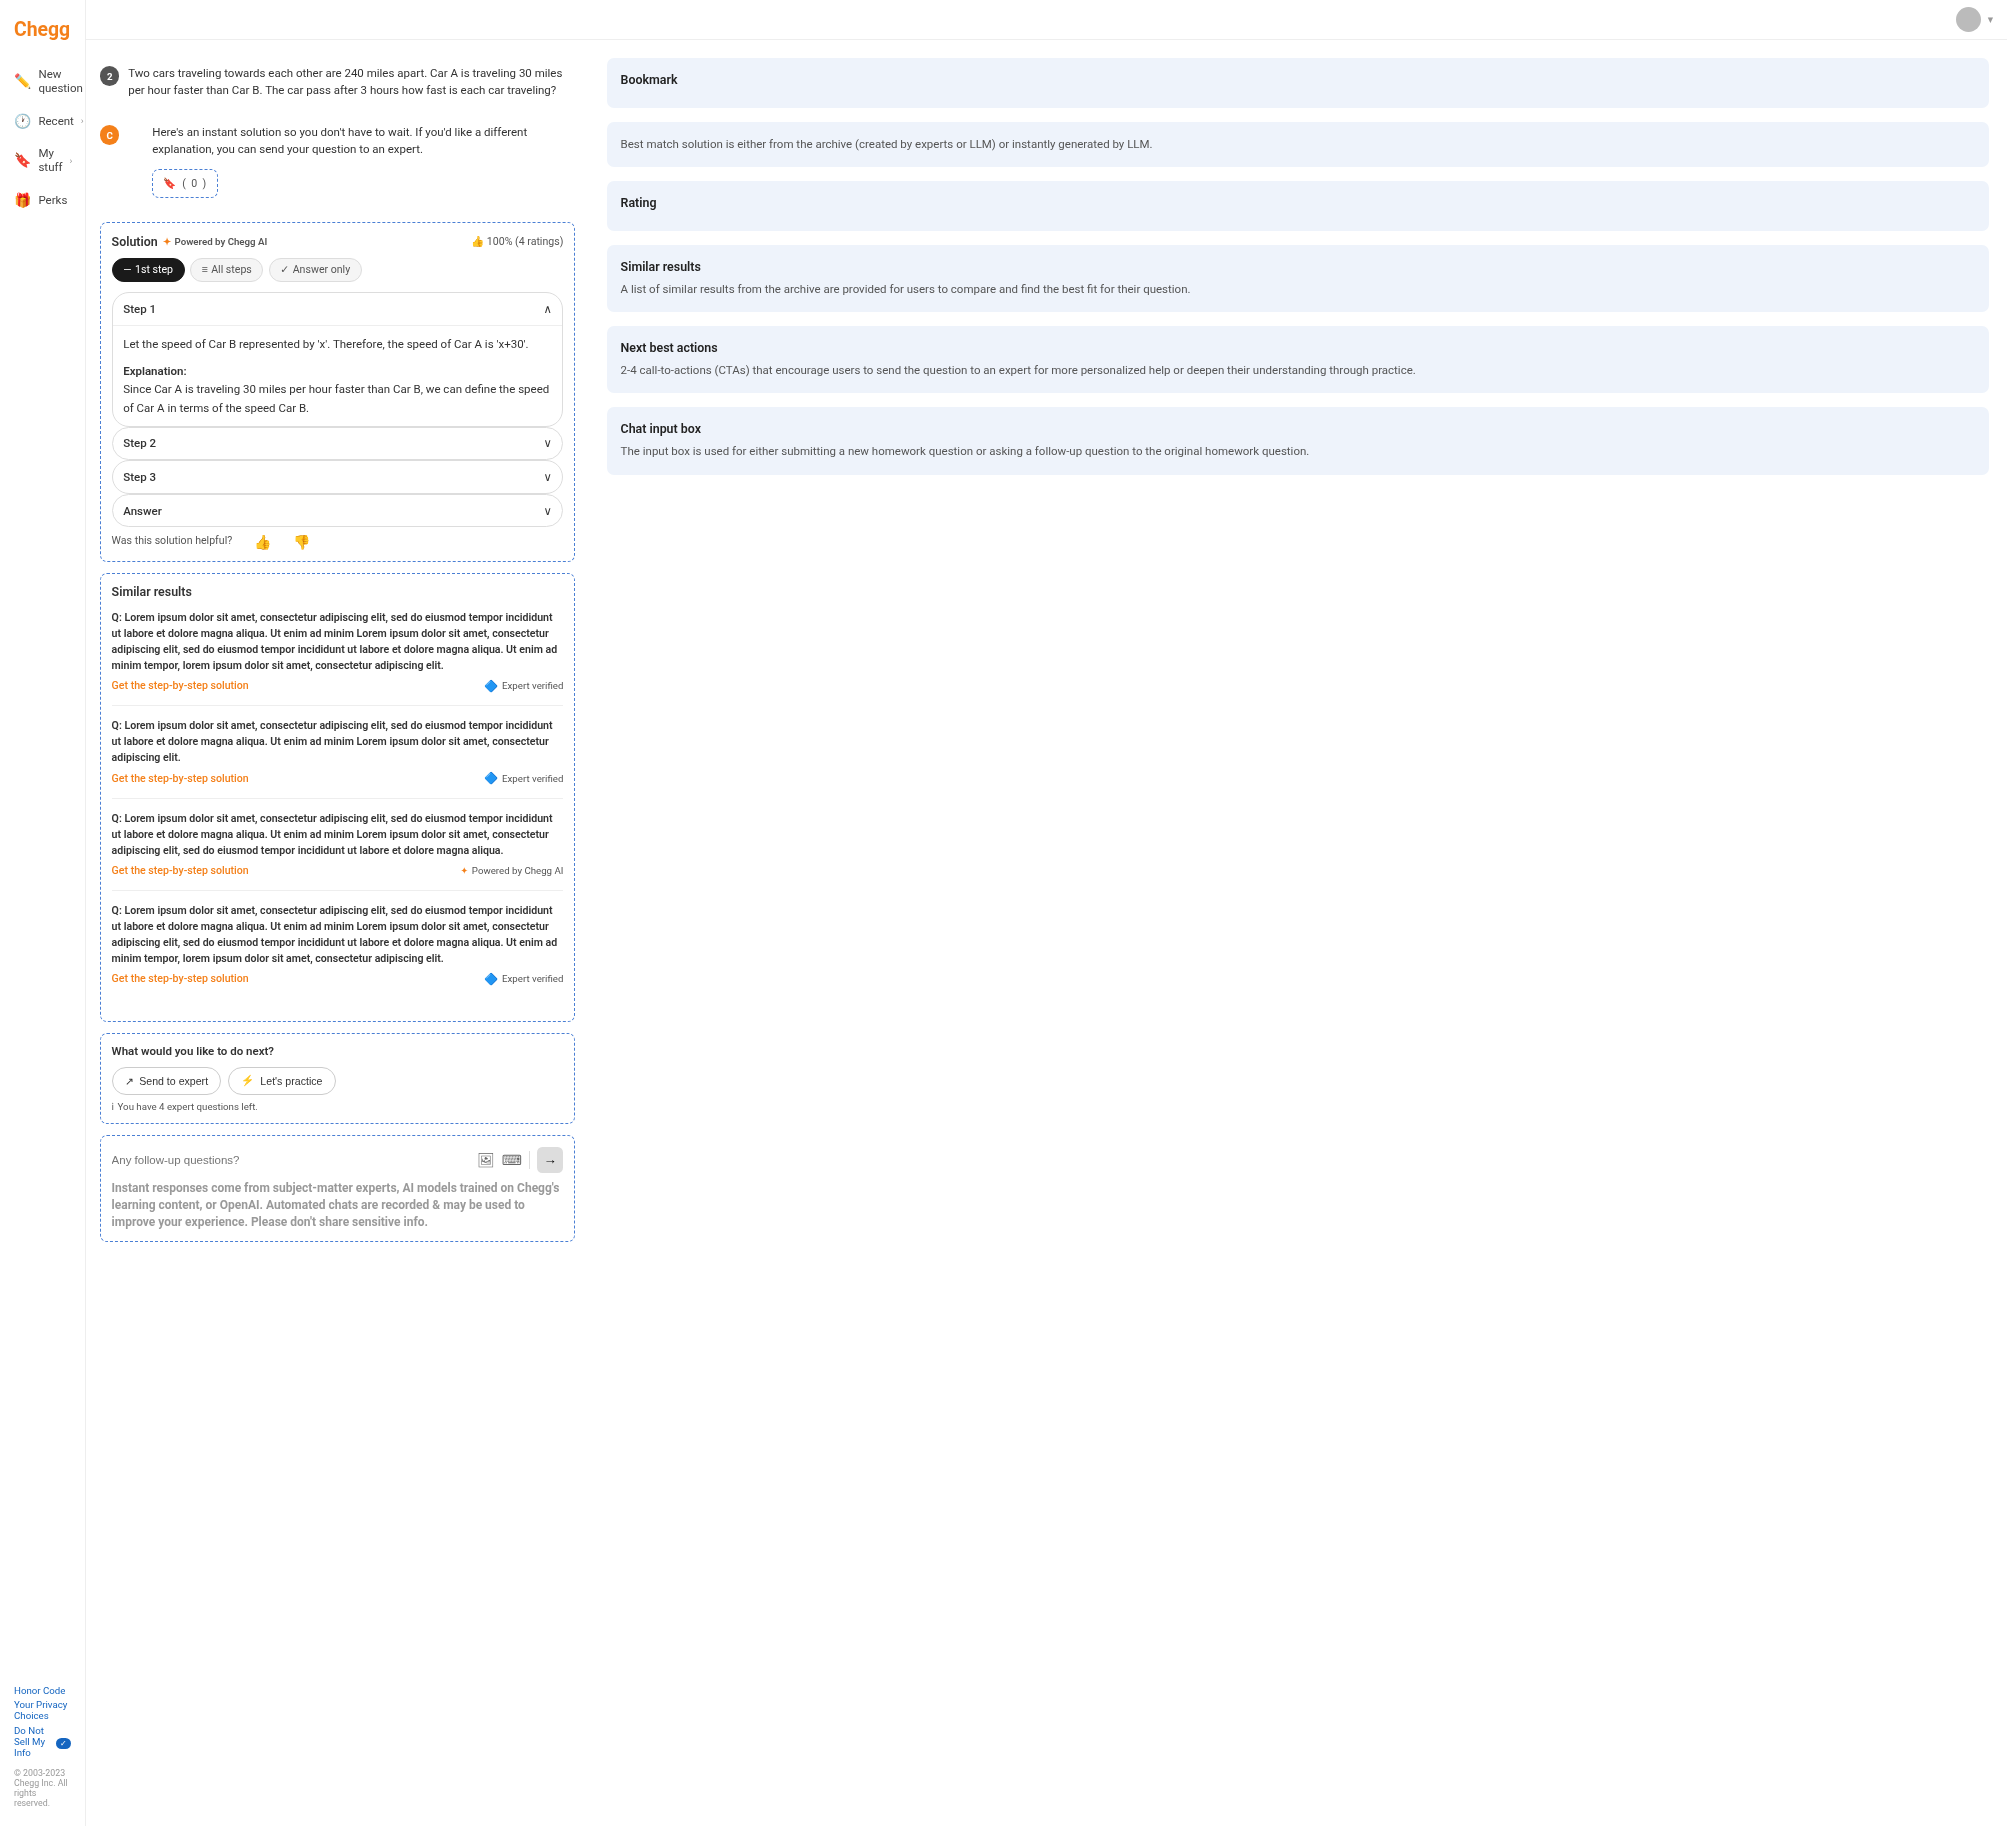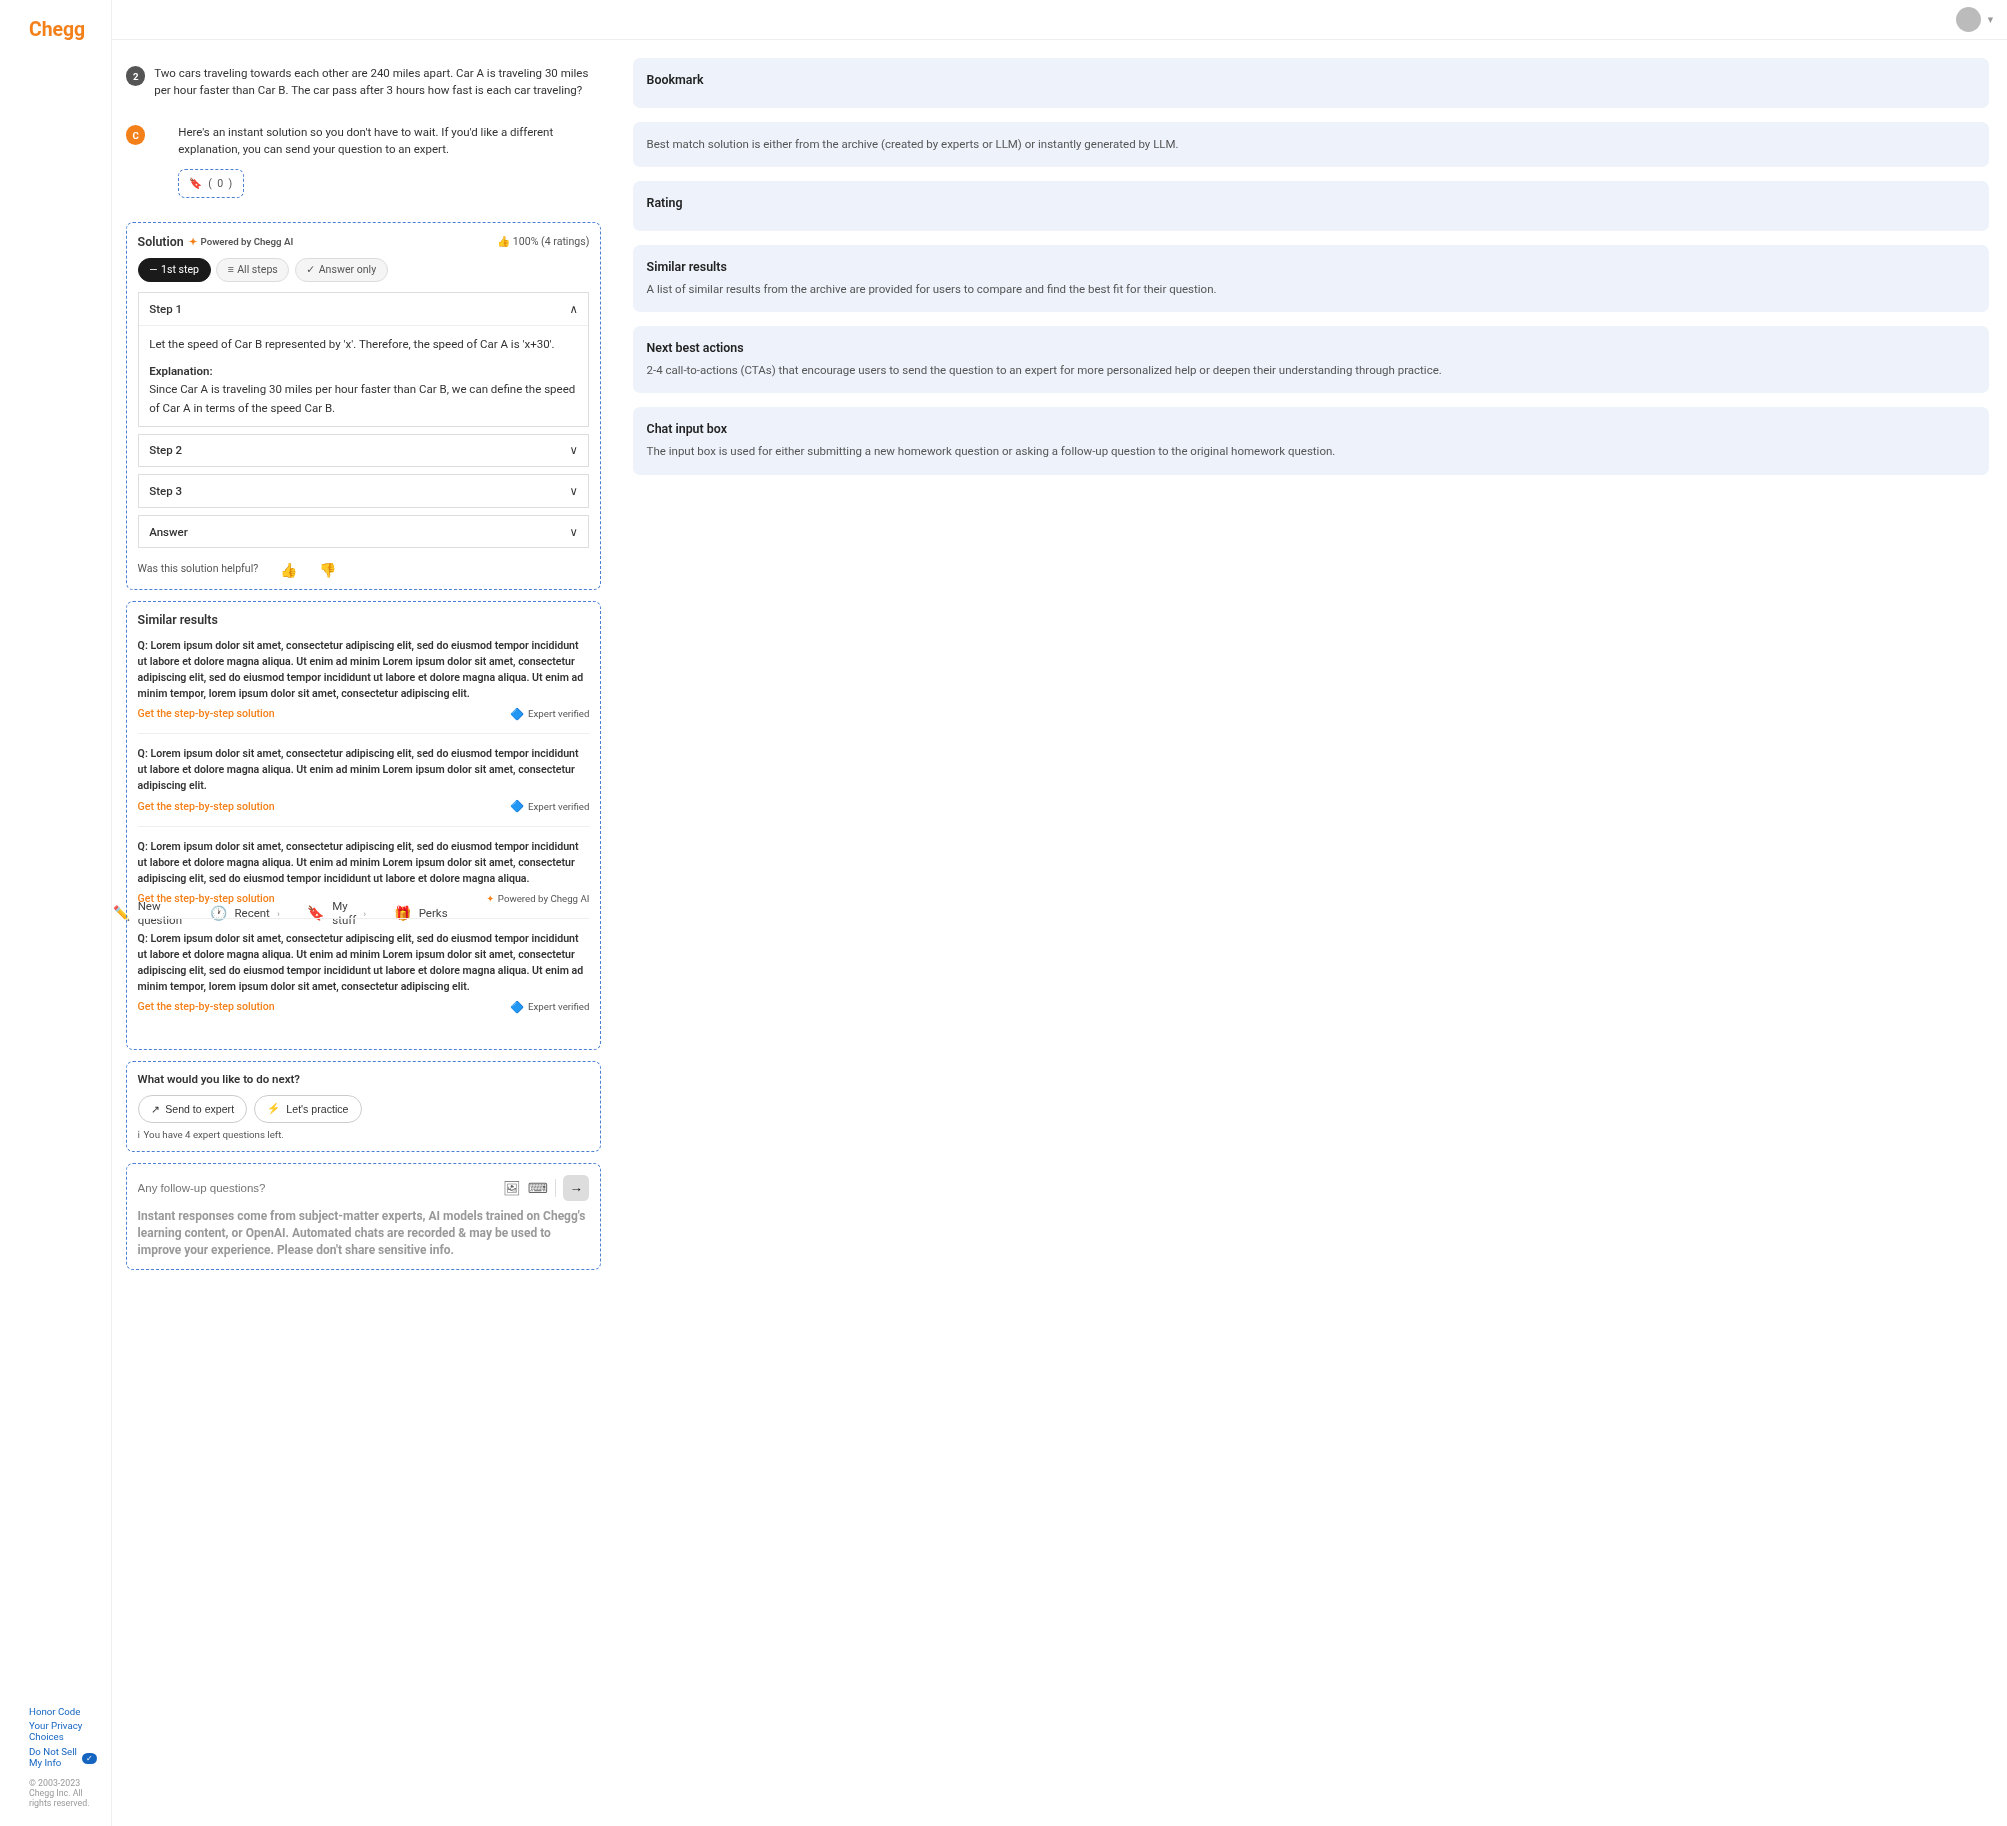--- a/index.html
+++ b/index.html
@@ -1,21 +1,21 @@
 <!DOCTYPE html>
 <html style="font-size:14px"><head>
   <meta charset="utf-8">
   <style>
     * { box-sizing: border-box; margin: 0; padding: 0; }
     body { font-family: -apple-system, BlinkMacSystemFont, 'Segoe UI', Roboto, sans-serif; background: #fff; font-size: 11.5px; color: #333; }
 
     .layout { display: flex; width: 100%; min-height: 100vh; }
 
     
-    .sidebar { width: 97px; border-right: 0.9px solid #eee; display: flex; flex-direction: row; padding: 10.6px 0; position: relative; flex-shrink: 0; margin-left: 15px; }
+    .sidebar { width: 86px; border-right: 0.9px solid #eee; display: flex; flex-direction: column; padding: 10.6px 0; position: relative; flex-shrink: 0; }
     .sidebar-logo { padding: 7px 14px 17.6px; }
     .logo-text { font-size: 19.4px; font-weight: 700; color: #f4801a; }
     .sidebar-item { display: flex; align-items: center; gap: 7px; padding: 8.8px 14px; cursor: pointer; font-size: 11.5px; color: #444; }
     .sidebar-icon { font-size: 14px; }
     .sidebar-item .chevron { margin-left: auto; font-size: 9.7px; color: #999; }
     .sidebar-footer { position: absolute; bottom: 17.6px; left: 0; width: 100%; padding: 0 14px; font-size: 9.7px; }
     .sidebar-footer a { display: block; color: #1565c0; text-decoration: none; margin-bottom: 3.5px; font-size: 9.7px; }
     .sidebar-footer .copyright { color: #999; font-size: 8.8px; margin-top: 7px; }
     .do-not-sell { display: flex; align-items: center; gap: 3.5px; }
     .privacy-badge { background: #1565c0; color: white; border-radius: 8.8px; padding: 0.9px 4.4px; font-size: 8px; }
@@ -42,21 +42,21 @@
     .solution-label { font-size: 12.4px; font-weight: 600; display: flex; align-items: center; gap: 5.3px; }
     .powered-badge { font-size: 9.7px; color: #555; display: flex; align-items: center; gap: 3.5px; }
     .rating-text { font-size: 10.6px; color: #555; }
 
     
     .step-tabs { display: flex; gap: 5.3px; margin-bottom: 10.6px; }
     .step-tab { padding: 4.4px 10.6px; border-radius: 17.6px; font-size: 10.6px; cursor: pointer; border: 0.9px solid #ddd; background: #f5f5f5; color: #555; display: flex; align-items: center; gap: 3.5px; }
     .step-tab.active { background: #1a1a1a; color: white; border-color: #1a1a1a; }
 
     
-    .step-item { border: 0.9px solid #ddd; border-radius: 0; margin-bottom: 7px; }
+    .step-item { border: 0.9px solid #ddd; border-radius: 17px; }
     .step-header { display: flex; align-items: center; justify-content: space-between; padding: 8.8px 10.6px; cursor: pointer; font-size: 11.5px; font-weight: 500; }
     .step-content { padding: 8.8px 10.6px; border-top: 0.9px solid #eee; font-size: 11.5px; line-height: 1.6; color: #333; }
     .step-content .explanation { margin-top: 8.8px; }
     .step-content strong { font-weight: 600; }
 
     
     .rating-row { display: flex; gap: 22px; font-size: 10.6px; color: #555; padding-top: 7px; }
     .thumb-btn { background: none; border: none; cursor: pointer; font-size: 14px; }
 
     

